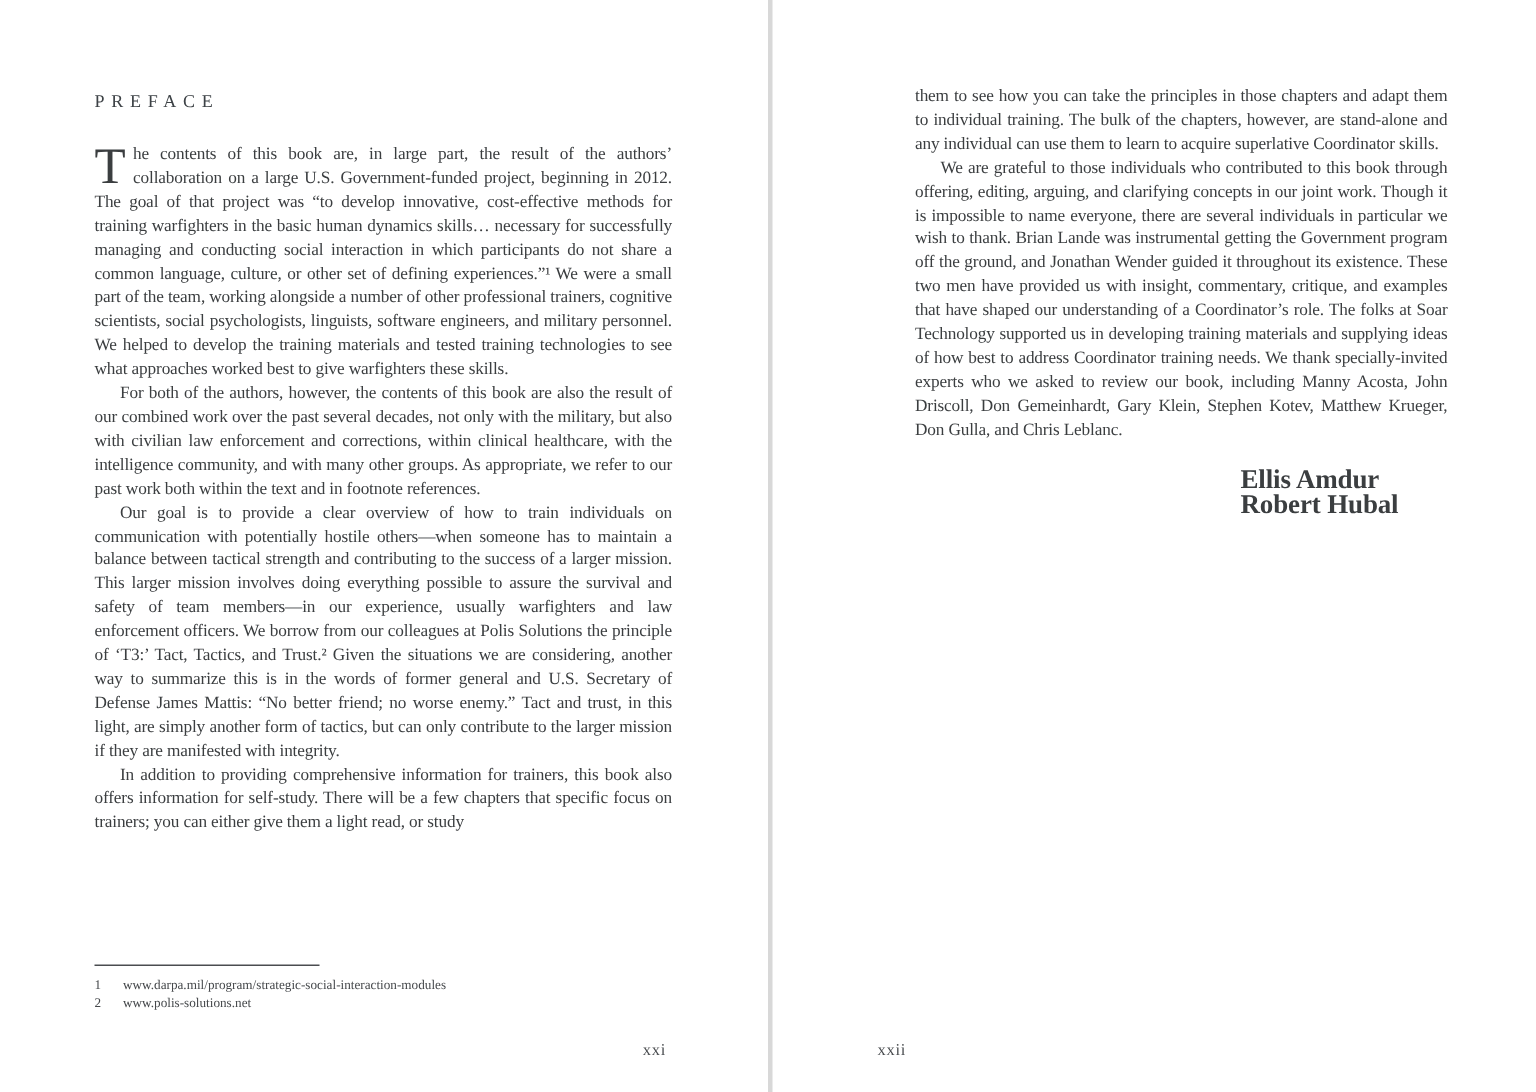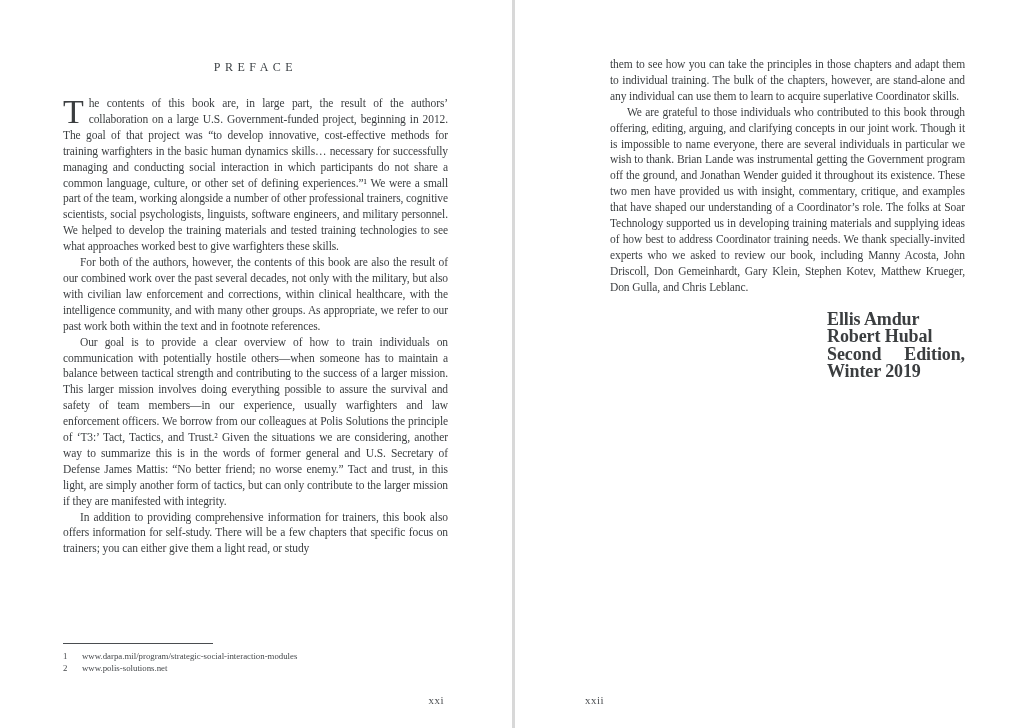--- a/index.html
+++ b/index.html
@@ -27,21 +27,21 @@
   .page {
     position: absolute;
     top: 0;
     height: 728px;
   }
   .page-left  { left: 63px;  width: 385px; }
   .page-right { left: 575px; width: 390px; }
 
   .preface-heading {
     margin-top: 60px;
-    text-align: center;
+    text-align: left;
     font-size: 12px;
     line-height: 14px;
     letter-spacing: 4.5px;
     color: #3d4246;
   }
 
   .body-text {
     font-size: 11.5px;
     line-height: 15.9px;
     letter-spacing: -0.1px;
@@ -143,20 +143,19 @@
 
   <div class="page page-right">
 
     <div class="body-text">
       <p class="no-indent">them to see how you can take the principles in those chapters and adapt them to individual training. The bulk of the chapters, however, are stand-alone and any individual can use them to learn to acquire superlative Coordinator skills.</p>
       <p>We are grateful to those individuals who contributed to this book through offering, editing, arguing, and clarifying concepts in our joint work. Though it is impossible to name everyone, there are several individuals in particular we wish to thank. Brian Lande was instrumental getting the Government program off the ground, and Jonathan Wender guided it throughout its existence. These two men have provided us with insight, commentary, critique, and examples that have shaped our understanding of a Coordinator’s role. The folks at Soar Technology supported us in developing training materials and supplying ideas of how best to address Coordinator training needs. We thank specially-invited experts who we asked to review our book, including Manny Acosta, John Driscoll, Don Gemeinhardt, Gary Klein, Stephen Kotev, Matthew Krueger, Don Gulla, and Chris Leblanc.</p>
 
       <div class="signature-block">
         <div>Ellis Amdur</div>
         <div>Robert Hubal</div>
-        <div>Second Edition, Winter 2019</div>
       </div>
     </div>
 
     <div class="page-number">xxii</div>
   </div>
 
 </div>
 
 </body></html>

